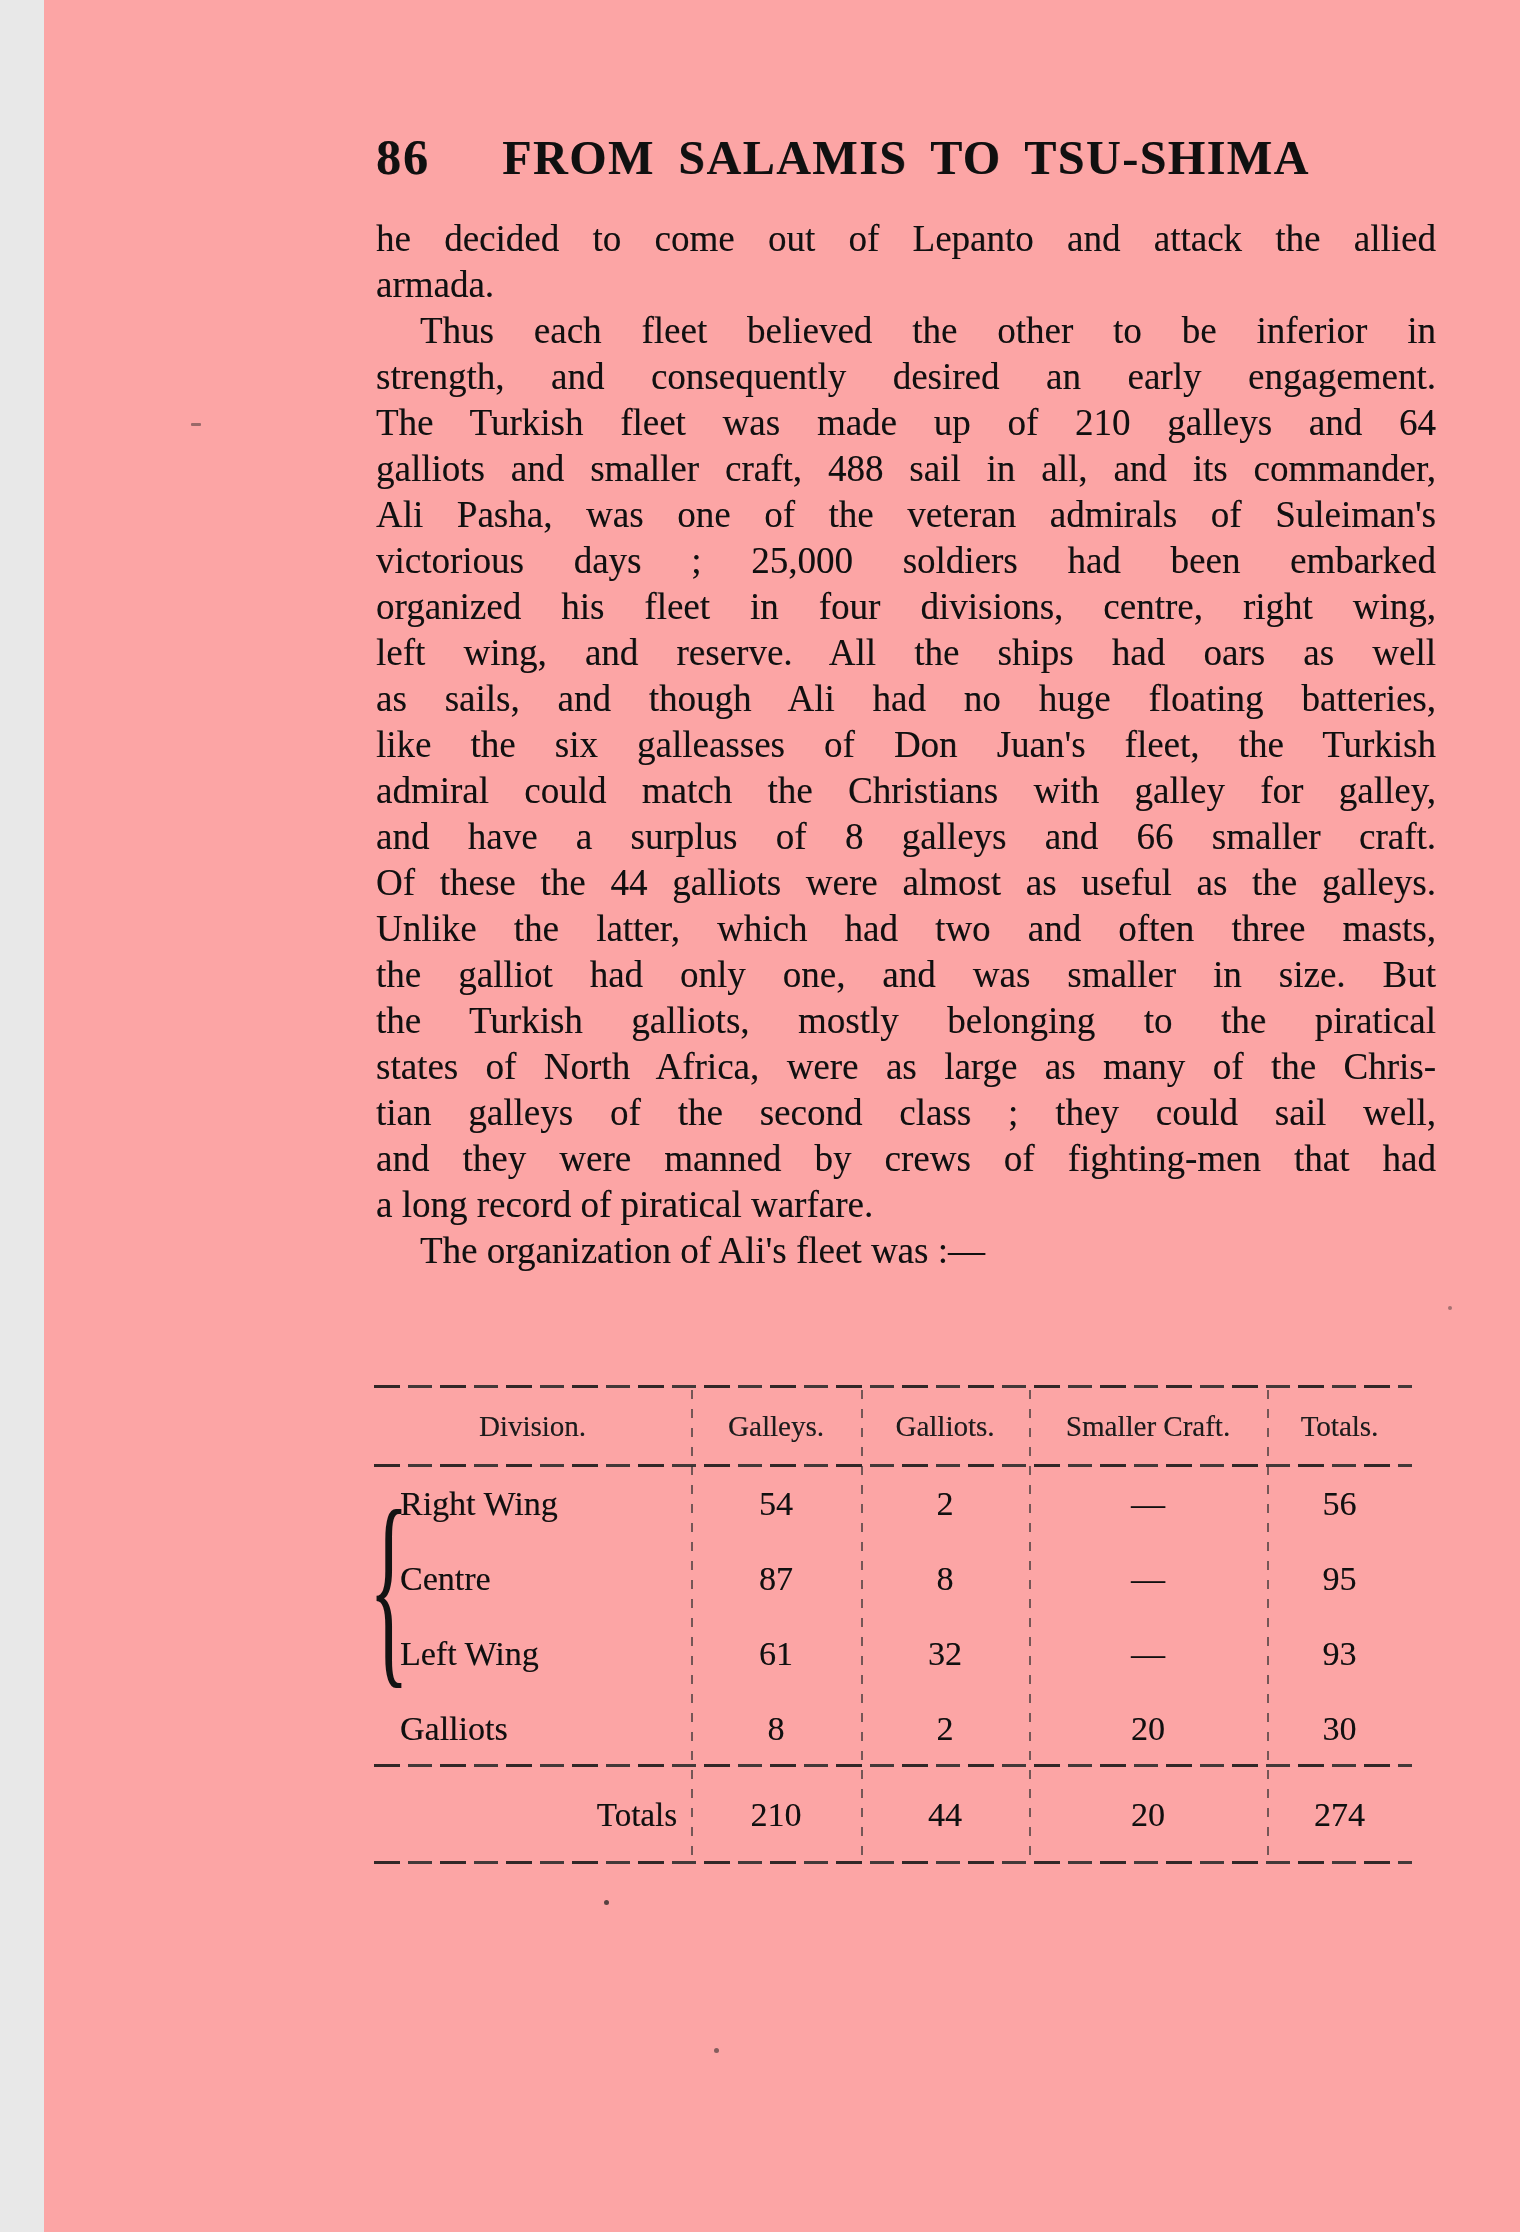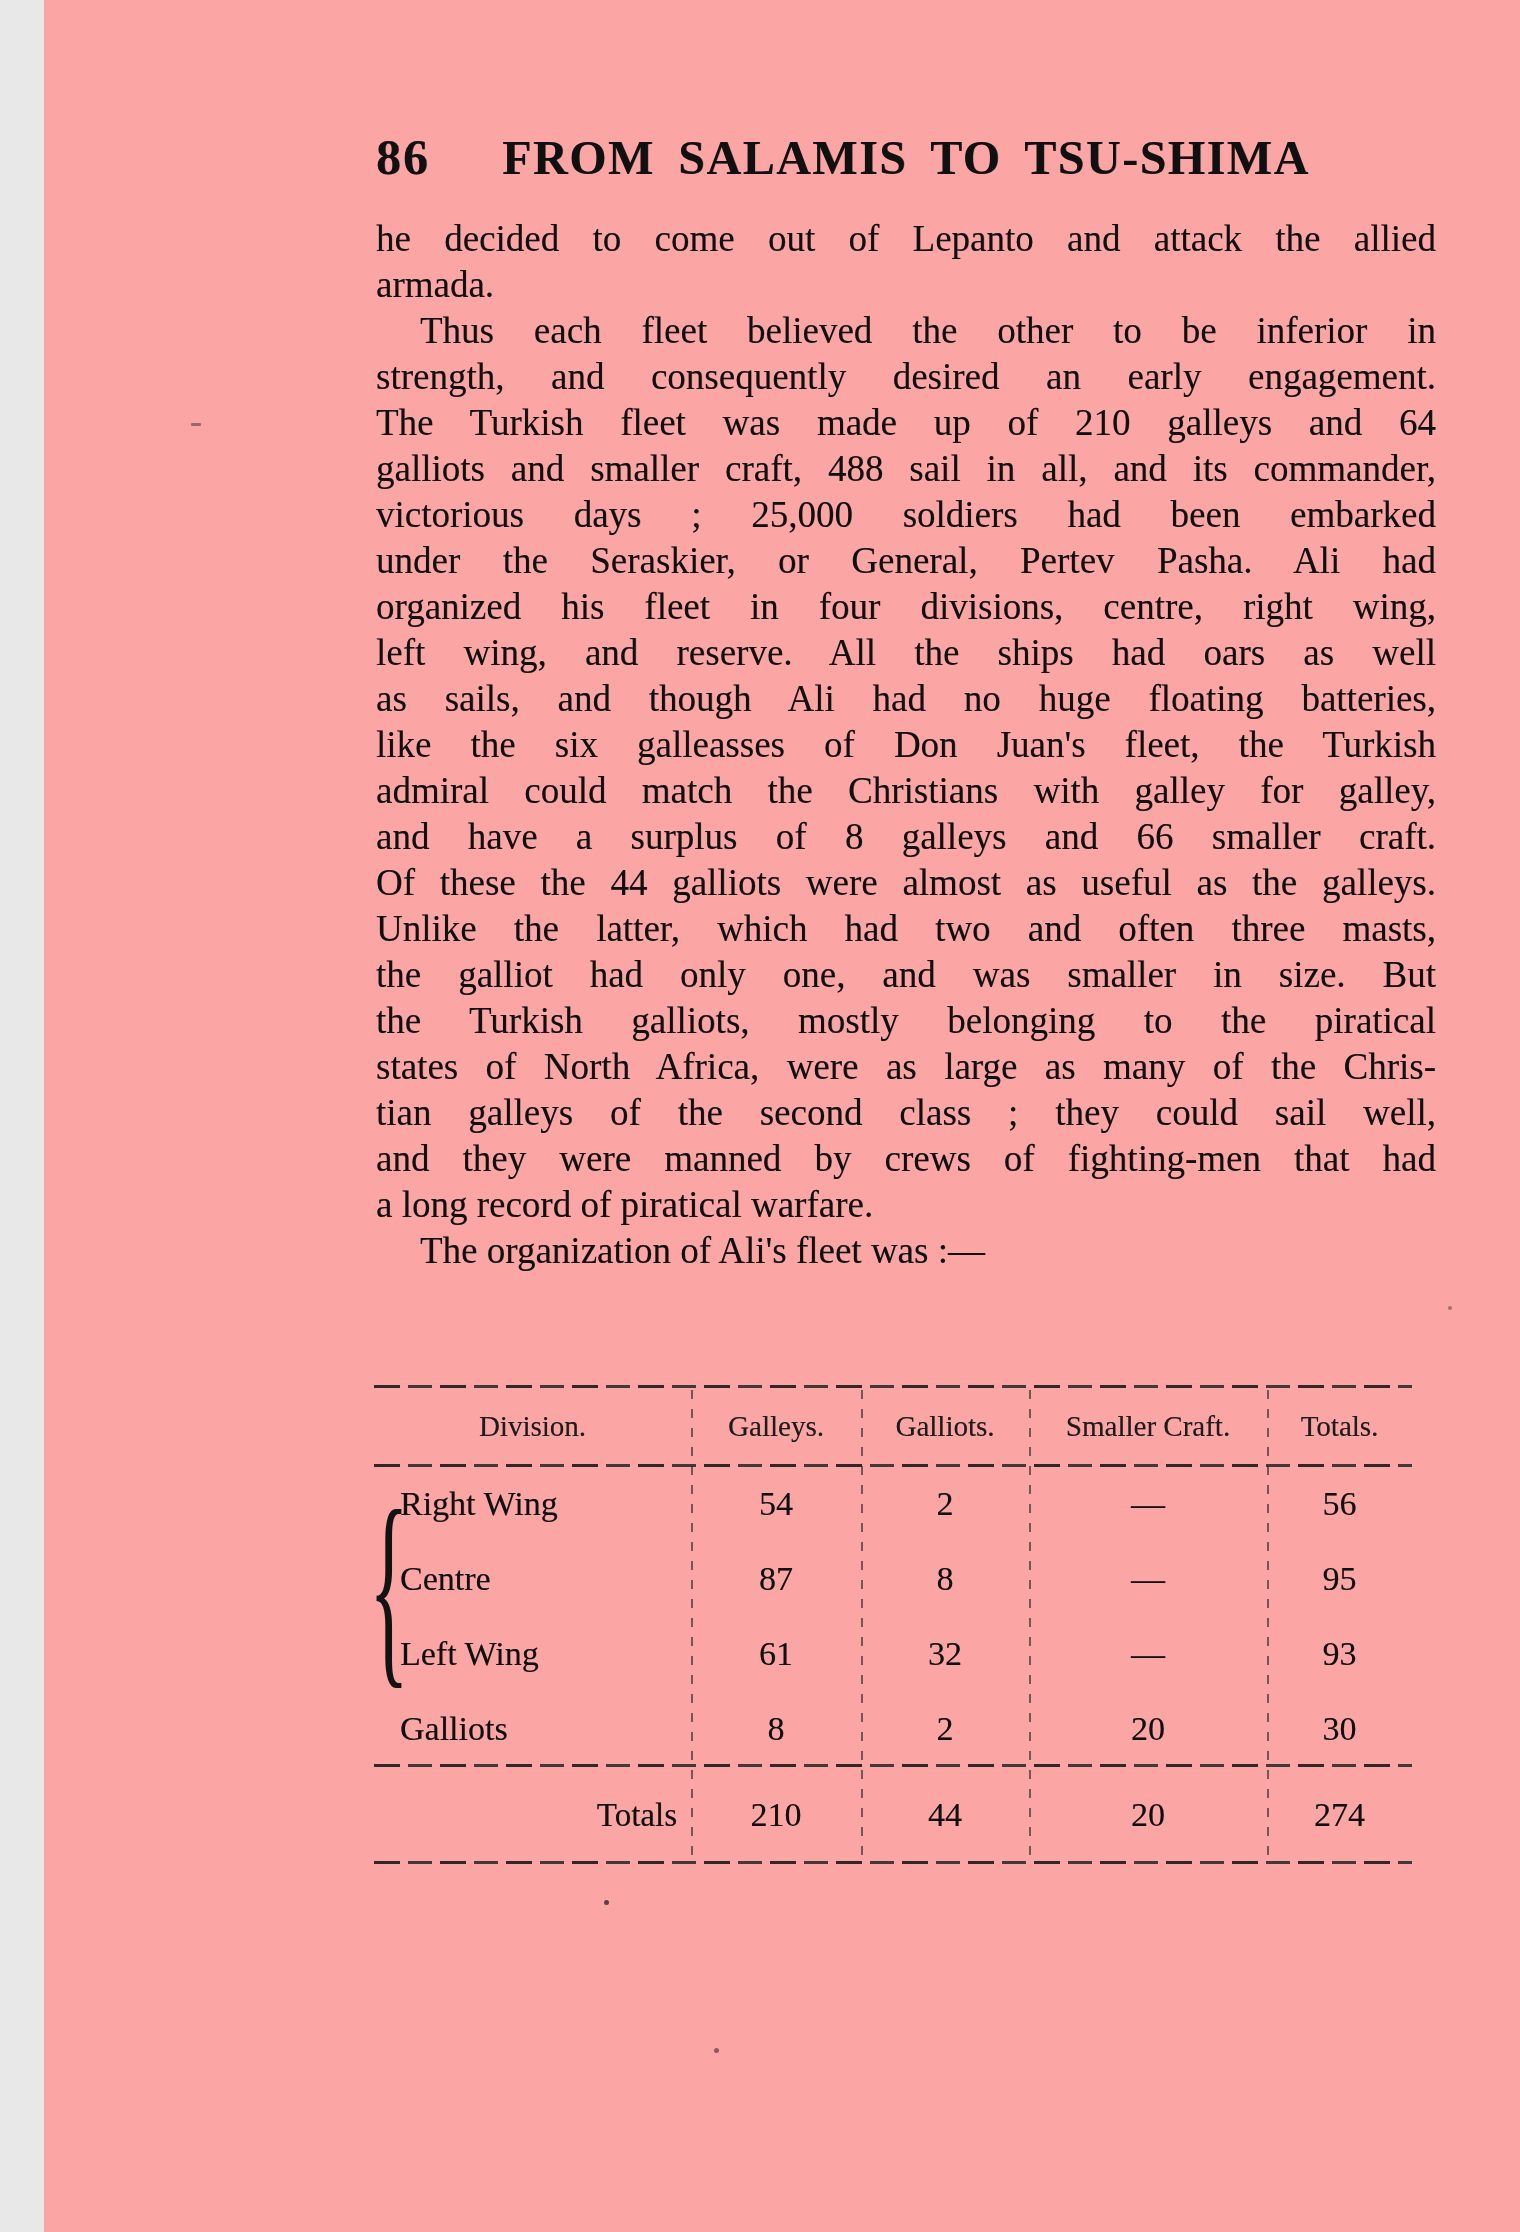--- a/index.html
+++ b/index.html
@@ -84,22 +84,22 @@
     <span class="page-title">FROM SALAMIS TO TSU-SHIMA</span>
   </div>
 
   <div class="body-text">
     <div class="line">he decided to come out of Lepanto and attack the allied</div>
     <div class="line last">armada.</div>
     <div class="line ind">Thus each fleet believed the other to be inferior in</div>
     <div class="line">strength, and consequently desired an early engagement.</div>
     <div class="line">The Turkish fleet was made up of 210 galleys and 64</div>
     <div class="line">galliots and smaller craft, 488 sail in all, and its commander,</div>
+    <div class="line">Ali Pasha, was one of the veteran admirals of Suleiman's</div>
     <div class="line">victorious days ; 25,000 soldiers had been embarked</div>
-    <div class="line">under the Seraskier, or General, Pertev Pasha. Ali had</div>
     <div class="line">organized his fleet in four divisions, centre, right wing,</div>
     <div class="line">left wing, and reserve. All the ships had oars as well</div>
     <div class="line">as sails, and though Ali had no huge floating batteries,</div>
     <div class="line">like the six galleasses of Don Juan's fleet, the Turkish</div>
     <div class="line">admiral could match the Christians with galley for galley,</div>
     <div class="line">and have a surplus of 8 galleys and 66 smaller craft.</div>
     <div class="line">Of these the 44 galliots were almost as useful as the galleys.</div>
     <div class="line">Unlike the latter, which had two and often three masts,</div>
     <div class="line">the galliot had only one, and was smaller in size. But</div>
     <div class="line">the Turkish galliots, mostly belonging to the piratical</div>

